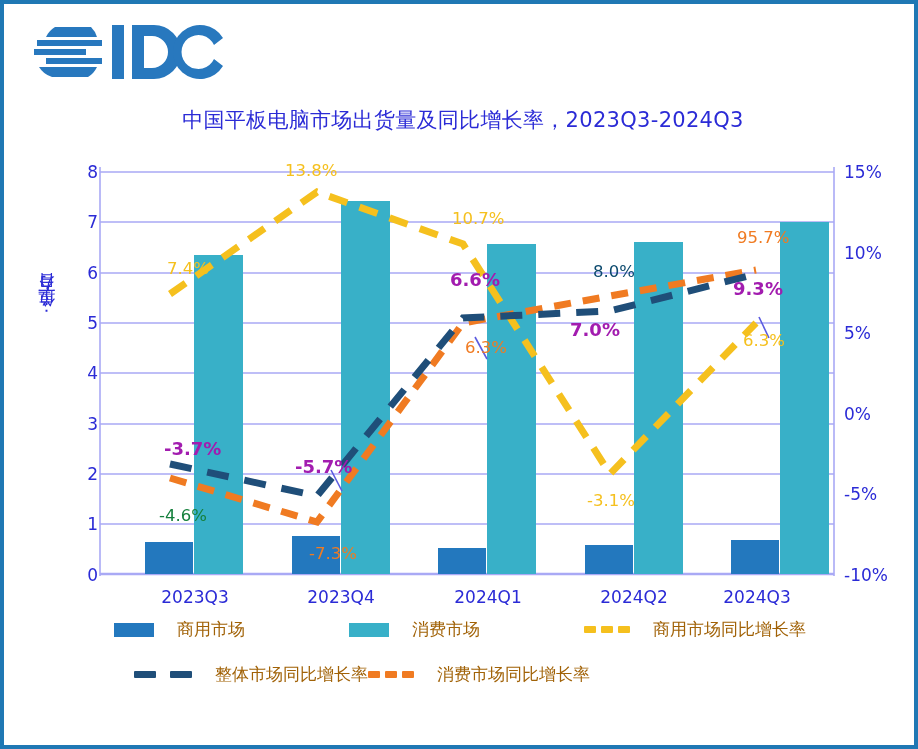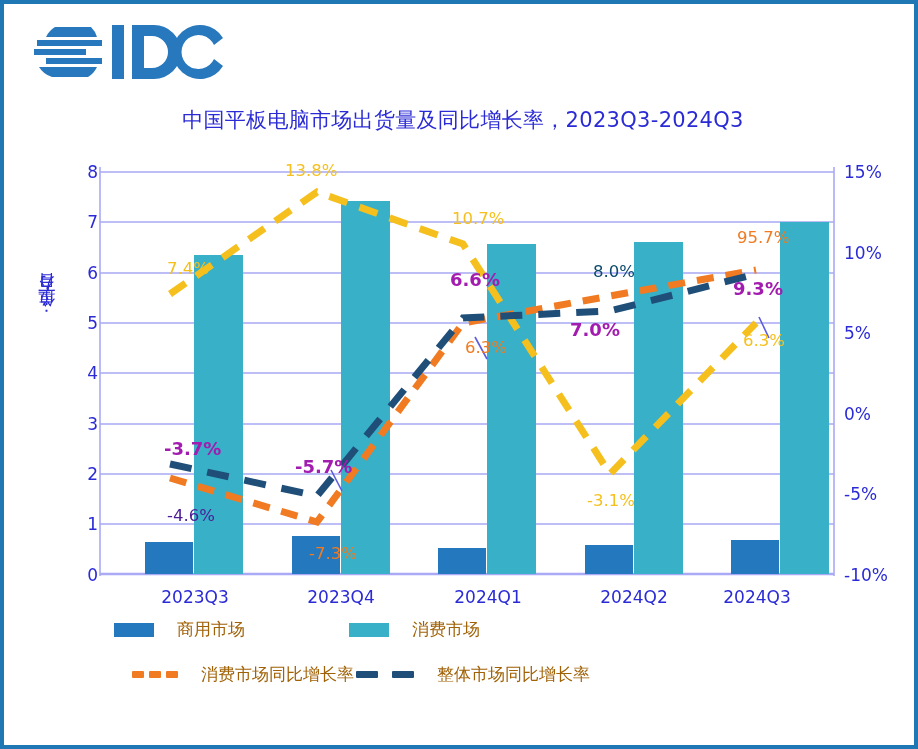--- a/index.html
+++ b/index.html
@@ -145,21 +145,21 @@
       </g>
     </svg>
   </div>
 
   <div class="dlabel" style="color:#F5C01E;left:163px;top:255px;">7.4%</div>
   <div class="dlabel" style="color:#F5C01E;left:281px;top:157px;">13.8%</div>
   <div class="dlabel" style="color:#F5C01E;left:448px;top:205px;">10.7%</div>
   <div class="dlabel" style="color:#F5C01E;left:583px;top:487px;">-3.1%</div>
   <div class="dlabel" style="color:#F5C01E;left:739px;top:327px;">6.3%</div>
 
-  <div class="dlabel" style="color:#4c1d95;left:163px;top:502px;">-4.6%</div>
+  <div class="dlabel" style="color:#15803d;left:155px;top:502px;">-4.6%</div>
   <div class="dlabel" style="color:#F07B22;left:305px;top:540px;">-7.3%</div>
   <div class="dlabel" style="color:#F07B22;left:461px;top:334px;">6.3%</div>
   <div class="dlabel" style="color:#0c4a6e;left:589px;top:258px;">8.0%</div>
   <div class="dlabel" style="color:#F07B22;left:733px;top:224px;">95.7%</div>
 
   <div class="dlabel plain" style="left:160px;top:425px;margin-top:9px;">-3.7%</div>
   <div class="dlabel plain" style="left:291px;top:452px;">-5.7%</div>
   <div class="dlabel plain" style="left:446px;top:265px;">6.6%</div>
   <div class="dlabel plain" style="left:566px;top:315px;">7.0%</div>
   <div class="dlabel plain" style="left:729px;top:274px;">9.3%</div>
@@ -176,35 +176,43 @@
       <div class="legend-item">
         <span class="sw-bar" style="background:#2378BE;"></span>
         <span class="lbl">商用市场</span>
       </div>
       <div class="gap1"></div>
       <div class="legend-item">
         <span class="sw-bar" style="background:#38B0C8;"></span>
         <span class="lbl">消费市场</span>
       </div>
       <div class="gap1"></div>
+      <div class="legend-item">
+        <span class="sw-dash">
+          <i style="background:#F5C01E;"></i>
+            <i style="background:#F5C01E;"></i>
+            <i style="background:#F5C01E;"></i>
+        </span>
+        <span class="lbl">商用市场同比增长率</span>
+      </div>
     </div>
 
     <div class="legend-row r2">
+      <div class="legend-item" style="margin-left:2px;">
+        <span class="sw-dash2">
+          <i style="background:#1F4E79;"></i>
+            <i style="background:#1F4E79;"></i>
+        </span>
+        <span class="lbl">整体市场同比增长率</span>
+      </div>
       <div class="legend-item">
         <span class="sw-dash">
           <i style="background:#F07B22;"></i>
             <i style="background:#F07B22;"></i>
             <i style="background:#F07B22;"></i>
         </span>
         <span class="lbl">消费市场同比增长率</span>
       </div>
-      <div class="legend-item" style="margin-left:2px;">
-        <span class="sw-dash2">
-          <i style="background:#1F4E79;"></i>
-            <i style="background:#1F4E79;"></i>
-        </span>
-        <span class="lbl">整体市场同比增长率</span>
-      </div>
     </div>
 
   </div>
 
 </div>
 
 </body></html>

